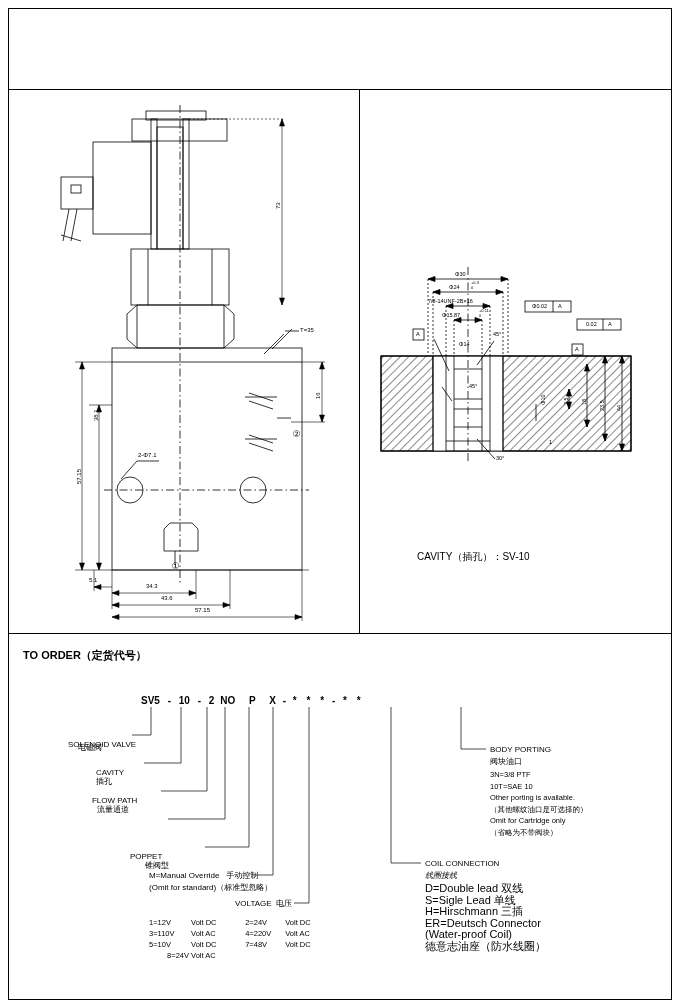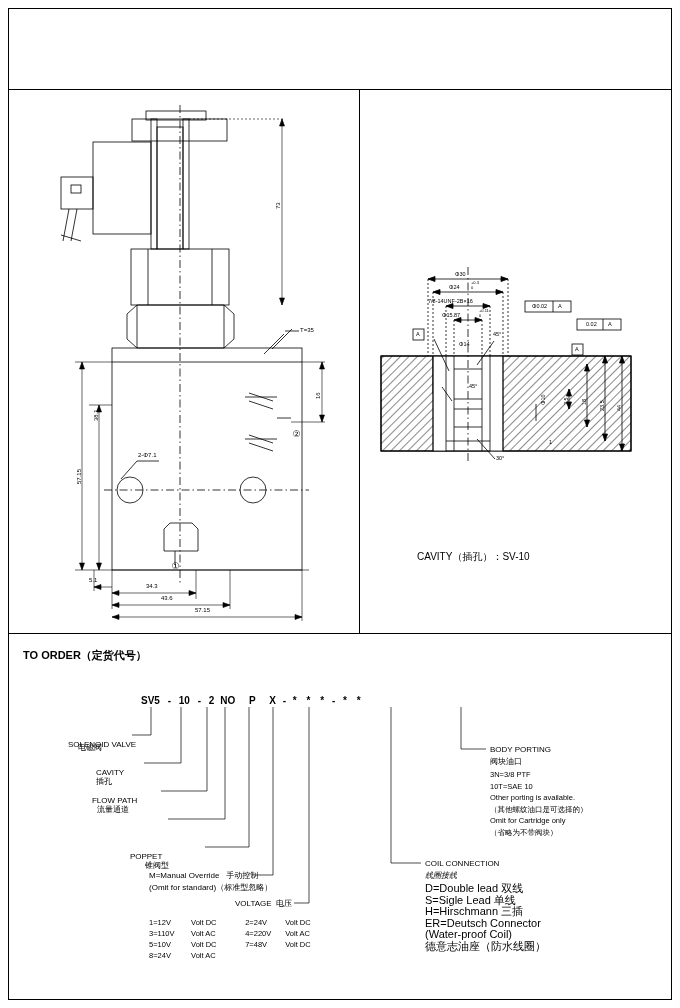--- a/index.html
+++ b/index.html
@@ -347,21 +347,21 @@
       <span style="display:inline-block;width:38px;">4=220V</span>
       <span>Volt AC</span>
     </div>
     <div>
       <span style="display:inline-block;width:40px;">5=10V</span>
       <span style="display:inline-block;width:52px;">Volt DC</span>
       <span style="display:inline-block;width:38px;">7=48V</span>
       <span>Volt DC</span>
     </div>
     <div>
-      <span style="display:inline-block;width:40px;">8=24V</span>
+      <span style="display:inline-block;width:40px;text-align:right;">8=24V</span>
       <span style="display:inline-block;width:52px;">Volt AC</span>
     </div>
   </div>
 
   <div class="lbl s8" style="left:416px;top:850px;">COIL CONNECTION</div>
   <div class="lbl s8" style="left:416px;top:862px;font-style:italic;">线圈接线</div>
   <div style="position:absolute;left:416px;top:874px;font-size:11px;line-height:11.5px;">
     <div>D=Double lead  双线</div>
     <div>S=Sigle Lead   单线</div>
     <div>H=Hirschmann   三插</div>

